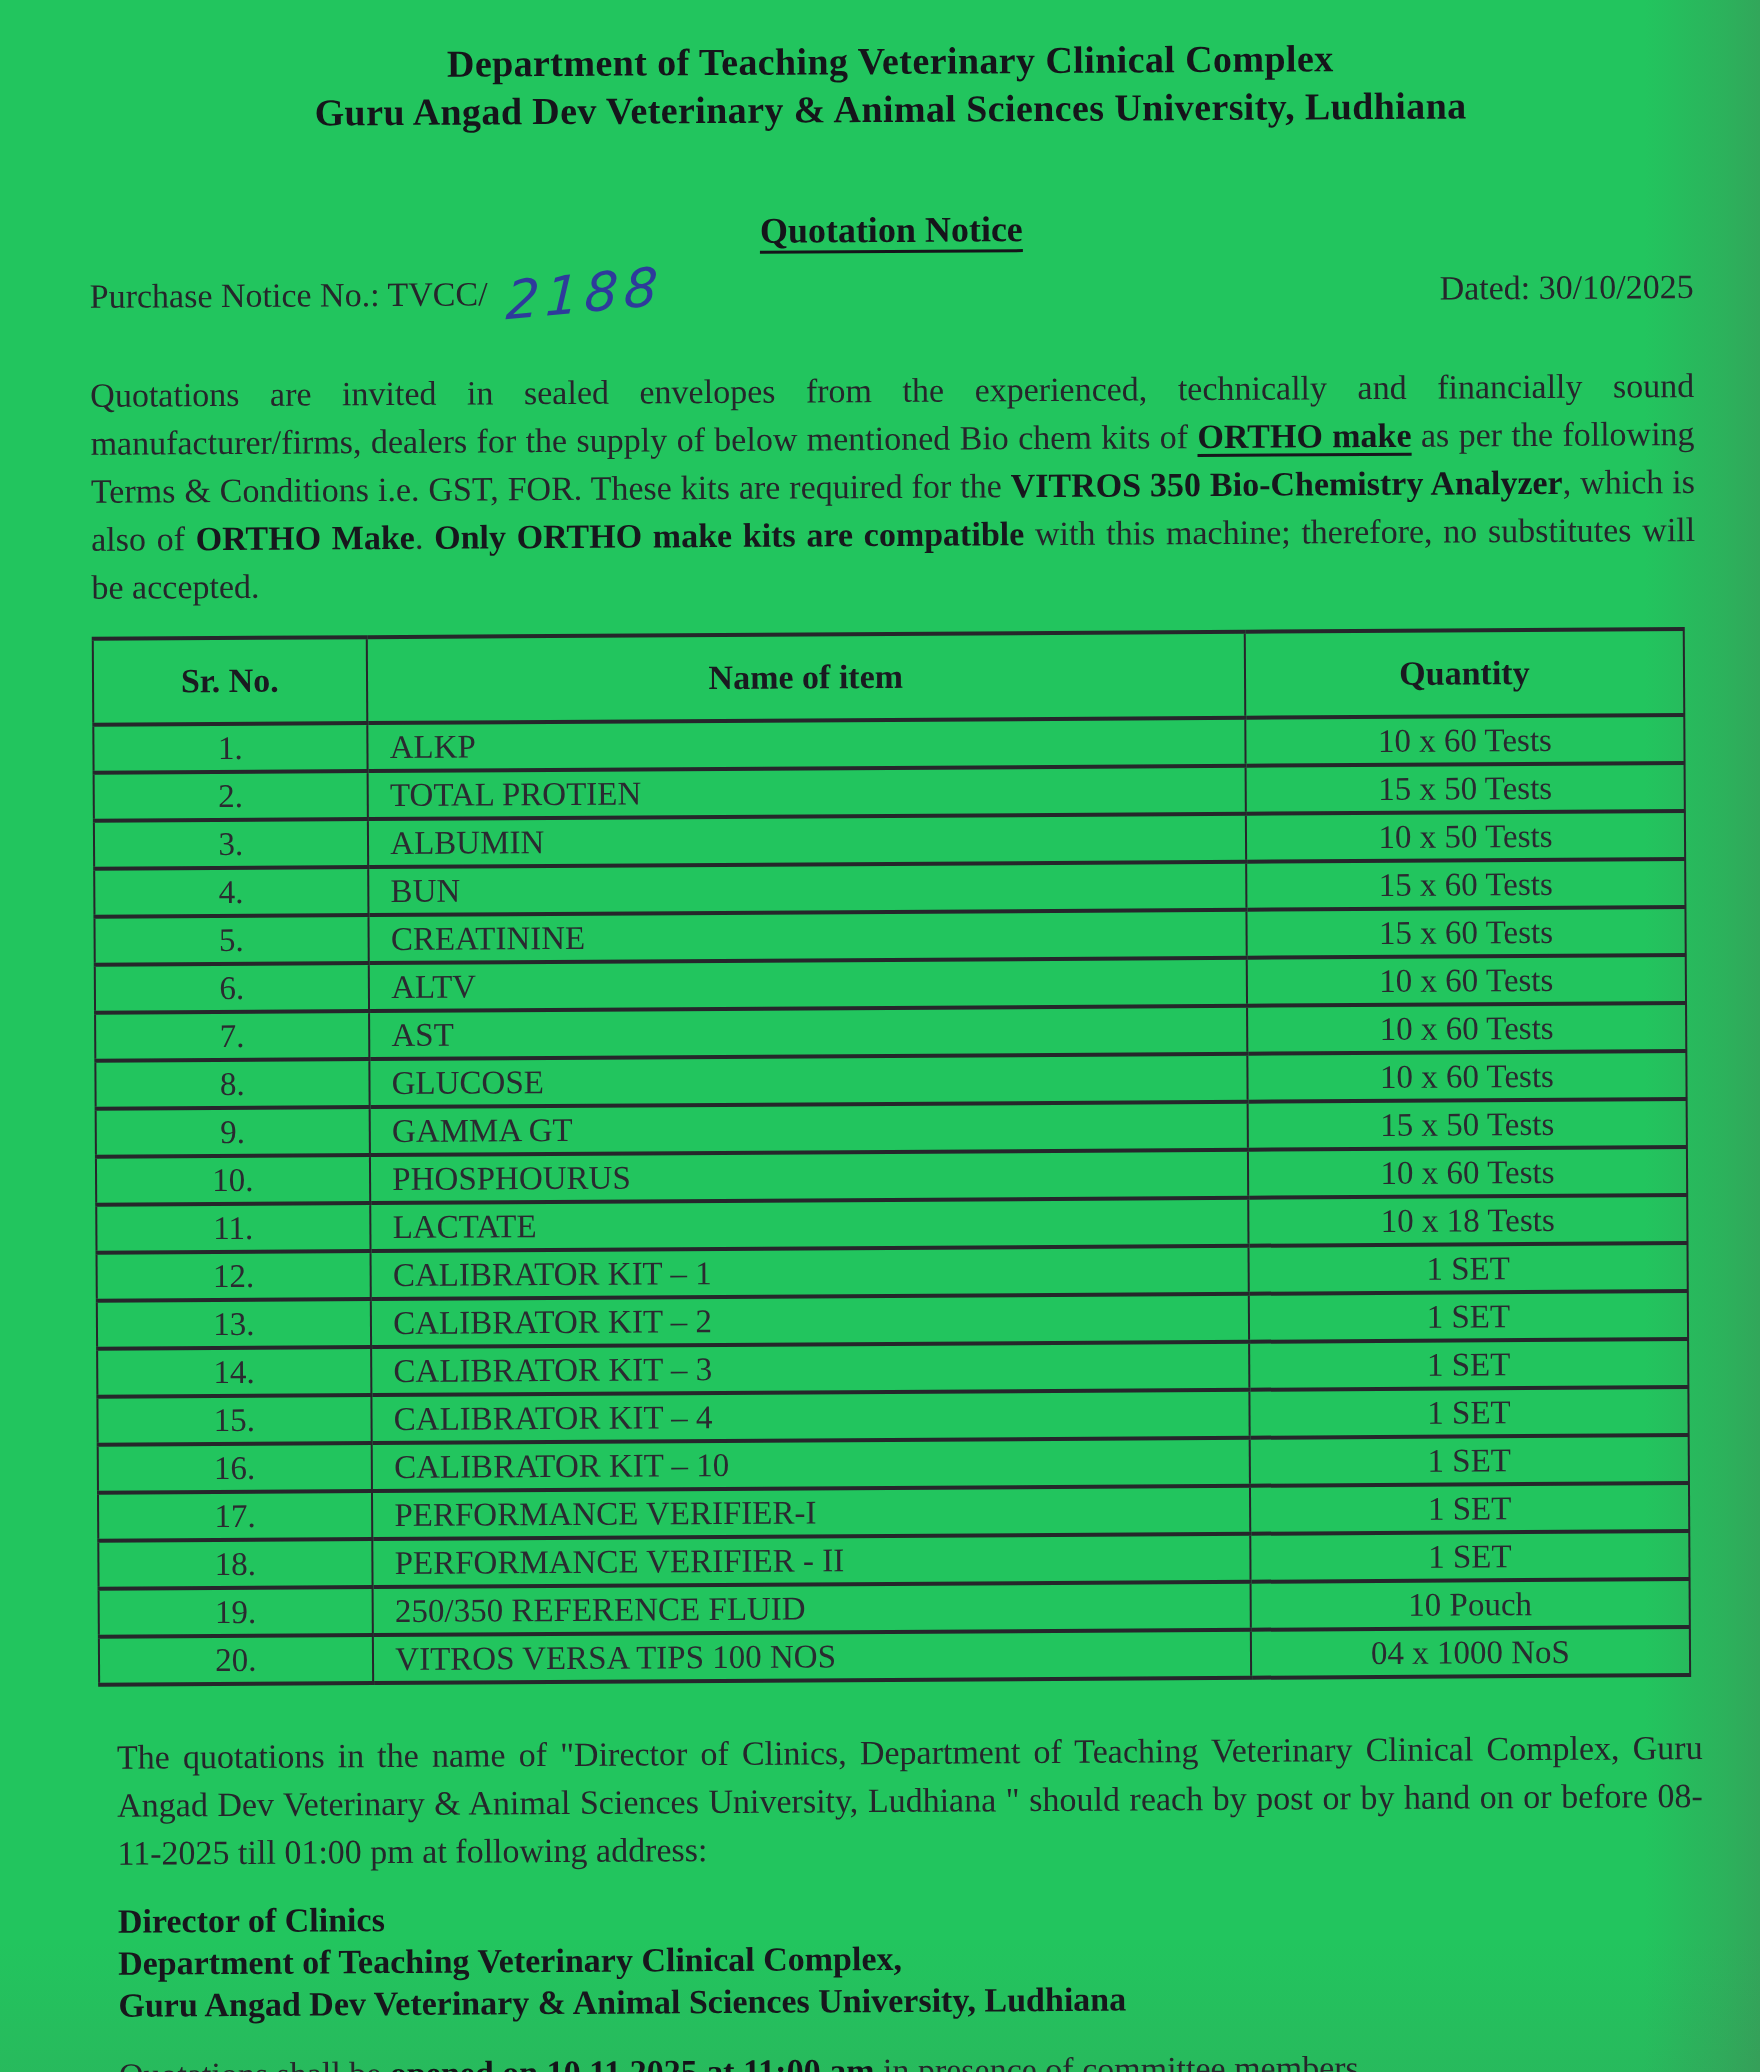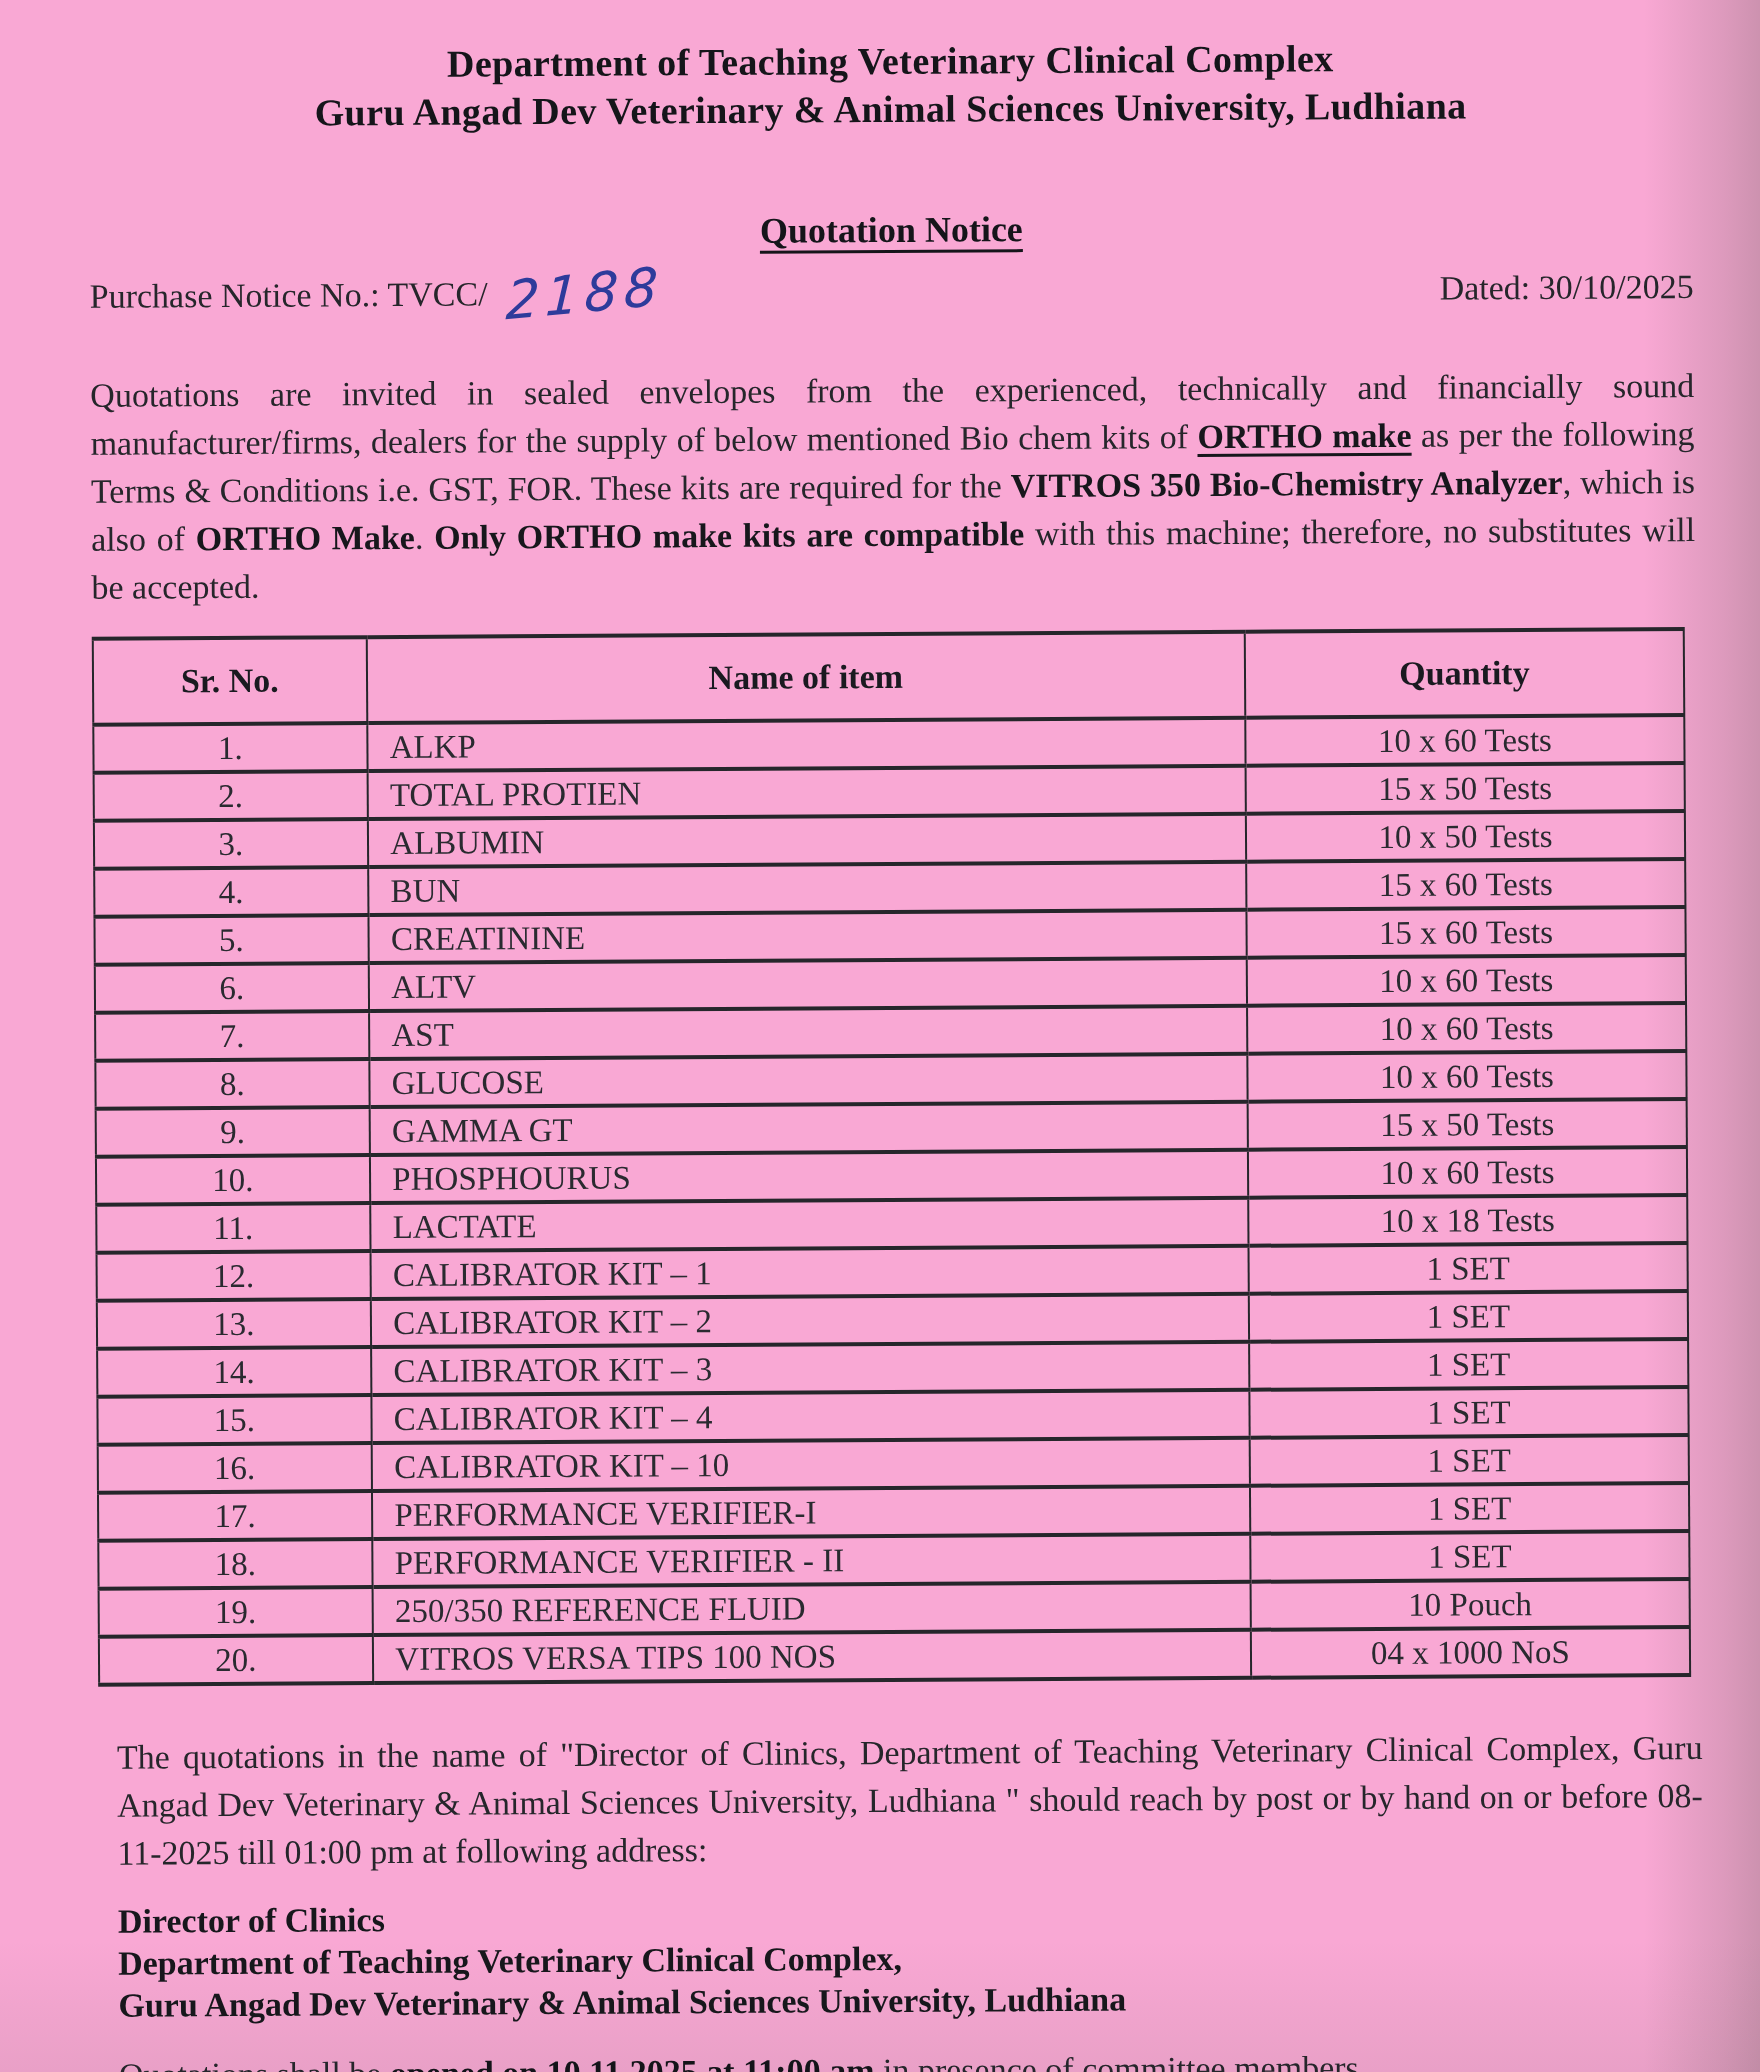--- a/index.html
+++ b/index.html
@@ -7,21 +7,21 @@
     width:1760px;height:2073px;overflow:hidden;
     background:#e7e4dd;
     font-family:"Liberation Serif","DejaVu Serif",serif;
     color:#26262b;
   }
   .photo{
     position:relative;width:1760px;height:2073px;
     background:
       linear-gradient(to right, rgba(0,0,0,0) 59%, rgba(255,255,255,0.42) 63%, rgba(255,255,255,0.42) 66%, rgba(0,0,0,0) 70%),
       linear-gradient(100deg,#f4f1ea 0%,#f1eee7 42%,#efece5 60%,#e9e6df 74%,#ded bd4 86%,#cfccc3 100%);
-    background-color:#f9a8d4;
+    background-color:#22c55e;
     overflow:hidden;
   }
   .shade-right{
     position:absolute;top:0;right:0;width:116px;height:100%;
     background:linear-gradient(to right, rgba(90,88,80,0) 0%, rgba(90,88,80,0.18) 70%, rgba(90,88,80,0.28) 100%);
     pointer-events:none;
   }
   .shade-bottom{
     position:absolute;left:0;bottom:0;width:100%;height:133px;
     background:linear-gradient(to bottom, rgba(90,88,80,0) 0%, rgba(90,88,80,0.10) 100%);

